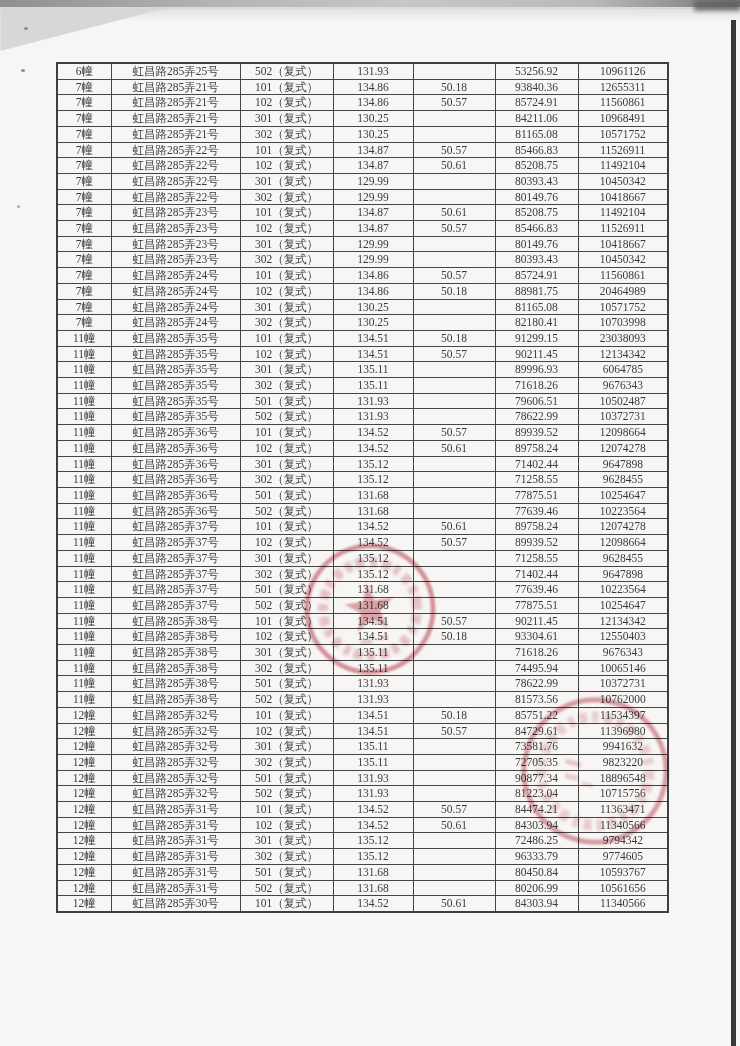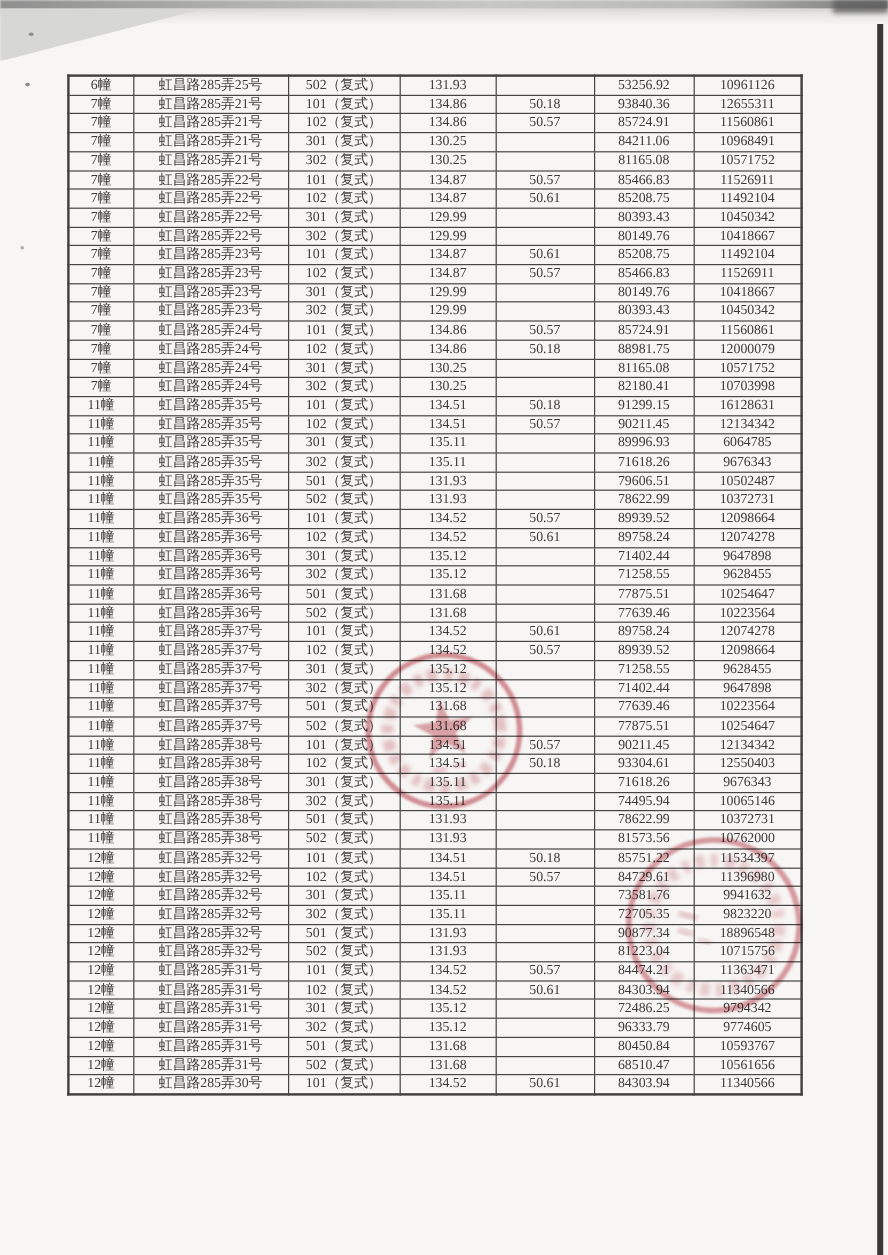--- a/index.html
+++ b/index.html
@@ -195,21 +195,21 @@
           <td>85724.91</td>
           <td>11560861</td>
         </tr>
         <tr>
           <td>7幢</td>
           <td>虹昌路285弄24号</td>
           <td>102（复式）</td>
           <td>134.86</td>
           <td>50.18</td>
           <td>88981.75</td>
-          <td>12000079</td>
+          <td>20464989</td>
         </tr>
         <tr>
           <td>7幢</td>
           <td>虹昌路285弄24号</td>
           <td>301（复式）</td>
           <td>130.25</td>
           <td></td>
           <td>81165.08</td>
           <td>10571752</td>
         </tr>
@@ -222,21 +222,21 @@
           <td>82180.41</td>
           <td>10703998</td>
         </tr>
         <tr>
           <td>11幢</td>
           <td>虹昌路285弄35号</td>
           <td>101（复式）</td>
           <td>134.51</td>
           <td>50.18</td>
           <td>91299.15</td>
-          <td>16128631</td>
+          <td>23038093</td>
         </tr>
         <tr>
           <td>11幢</td>
           <td>虹昌路285弄35号</td>
           <td>102（复式）</td>
           <td>134.51</td>
           <td>50.57</td>
           <td>90211.45</td>
           <td>12134342</td>
         </tr>
@@ -536,21 +536,21 @@
           <td></td>
           <td>80450.84</td>
           <td>10593767</td>
         </tr>
         <tr>
           <td>12幢</td>
           <td>虹昌路285弄31号</td>
           <td>502（复式）</td>
           <td>131.68</td>
           <td></td>
-          <td>68510.47</td>
+          <td>80206.99</td>
           <td>10561656</td>
         </tr>
         <tr>
           <td>12幢</td>
           <td>虹昌路285弄30号</td>
           <td>101（复式）</td>
           <td>134.52</td>
           <td>50.61</td>
           <td>84303.94</td>
           <td>11340566</td>

